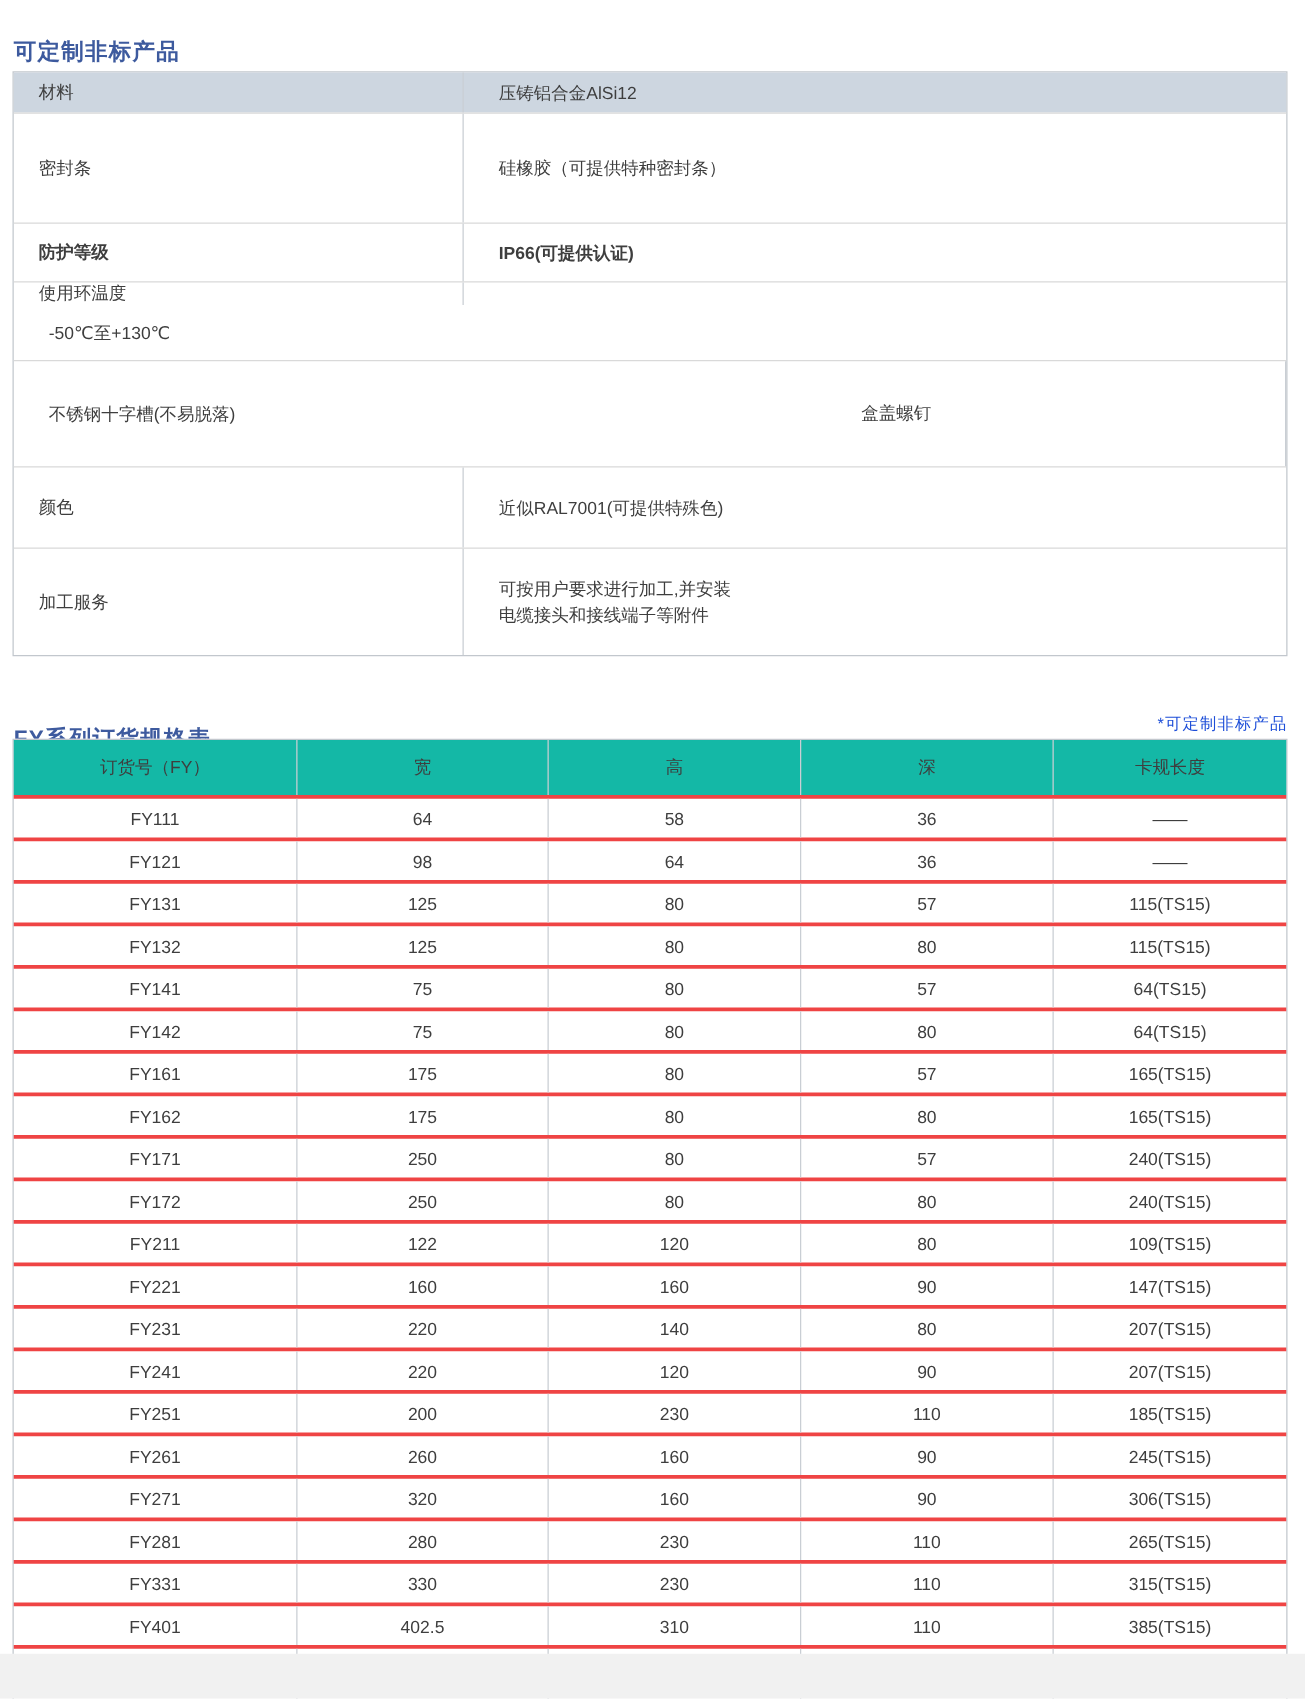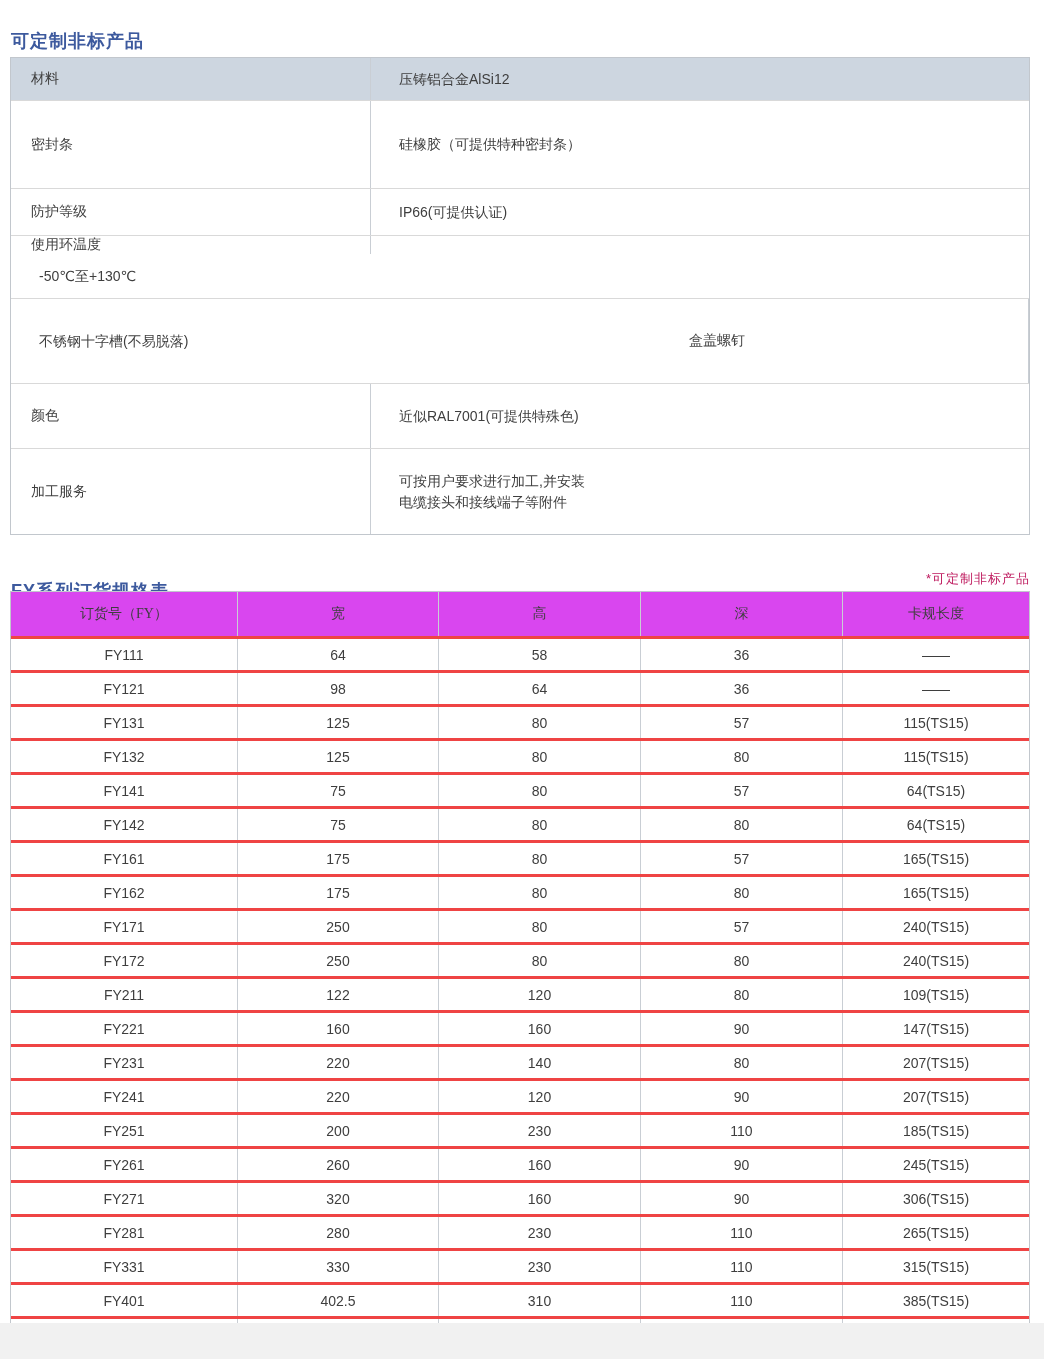--- a/index.html
+++ b/index.html
@@ -7,50 +7,50 @@
     width:1044px;height:1359px;position:relative;background:#ffffff;
     font-family:"Liberation Sans","DejaVu Sans",sans-serif;
     color:#3e3e3e;overflow:hidden;
   }
   .section-title{
     position:absolute;left:11px;font-size:18px;font-weight:bold;color:#3d5a9e;letter-spacing:1px;
   }
   #tech-title{top:14px;}
   #spec-title{top:564px;}
   #spec-note{
-    position:absolute;right:14px;top:570px;font-size:13px;color:#be185d;letter-spacing:1px;
+    position:absolute;right:14px;top:570px;font-size:13px;color:#1d4ed8;letter-spacing:1px;
   }
 
   
   #tech-table{
     position:absolute;left:10px;top:57px;width:1018px;
     border:1px solid #c2c7cd;background:#ffffff;font-size:14px;
   }
   .trow{display:flex;border-top:1px solid #d9d9d9;}
   .trow:first-child{border-top:none;}
   .trow.thead{background:#cdd6e0;}
   .tcell{display:flex;align-items:center;box-sizing:border-box;}
   .tcell.label{width:360px;border-right:1px solid #c9ced4;padding-left:20px;}
   .tcell.value{flex:1;padding-left:28px;white-space:pre-line;line-height:1.5;}
   
-  .trow:nth-child(1){height:42px;text-align:right;}
+  .trow:nth-child(1){height:32px;text-align:right;}
   .trow:nth-child(2){height:87px;}
-  .trow:nth-child(3){height:46px;}
+  .trow:nth-child(3){height:46px;font-weight:bold;}
   .trow:nth-child(4){height:62px;flex-direction:column;}
   .trow:nth-child(5){height:84px;}
   .trow:nth-child(6){height:64px;}
   .trow:nth-child(7){height:85px;}
 
   
   #spec-table{
     position:absolute;left:10px;top:591px;width:1018px;
     border:1px solid #c2c7cd;background:#ffffff;font-size:14px;
   }
   .srow{display:flex;border-top:3px solid #ef4444;height:31px;}
-  .srow.shead{border-top:none;height:44px;background:#d946ef;font-family:Liberation Serif, serif;}
+  .srow.shead{border-top:none;height:44px;background:#14b8a6;}
   .scell{
     display:flex;align-items:center;justify-content:center;
     box-sizing:border-box;border-right:1px solid #c9ced4;text-align:center;
   }
   .scell:last-child{border-right:none;}
   .c0{width:227px;}
   .c1{width:201px;}
   .c2{width:202px;}
   .c3{width:202px;}
   .c4{flex:1;text-align:center;}

